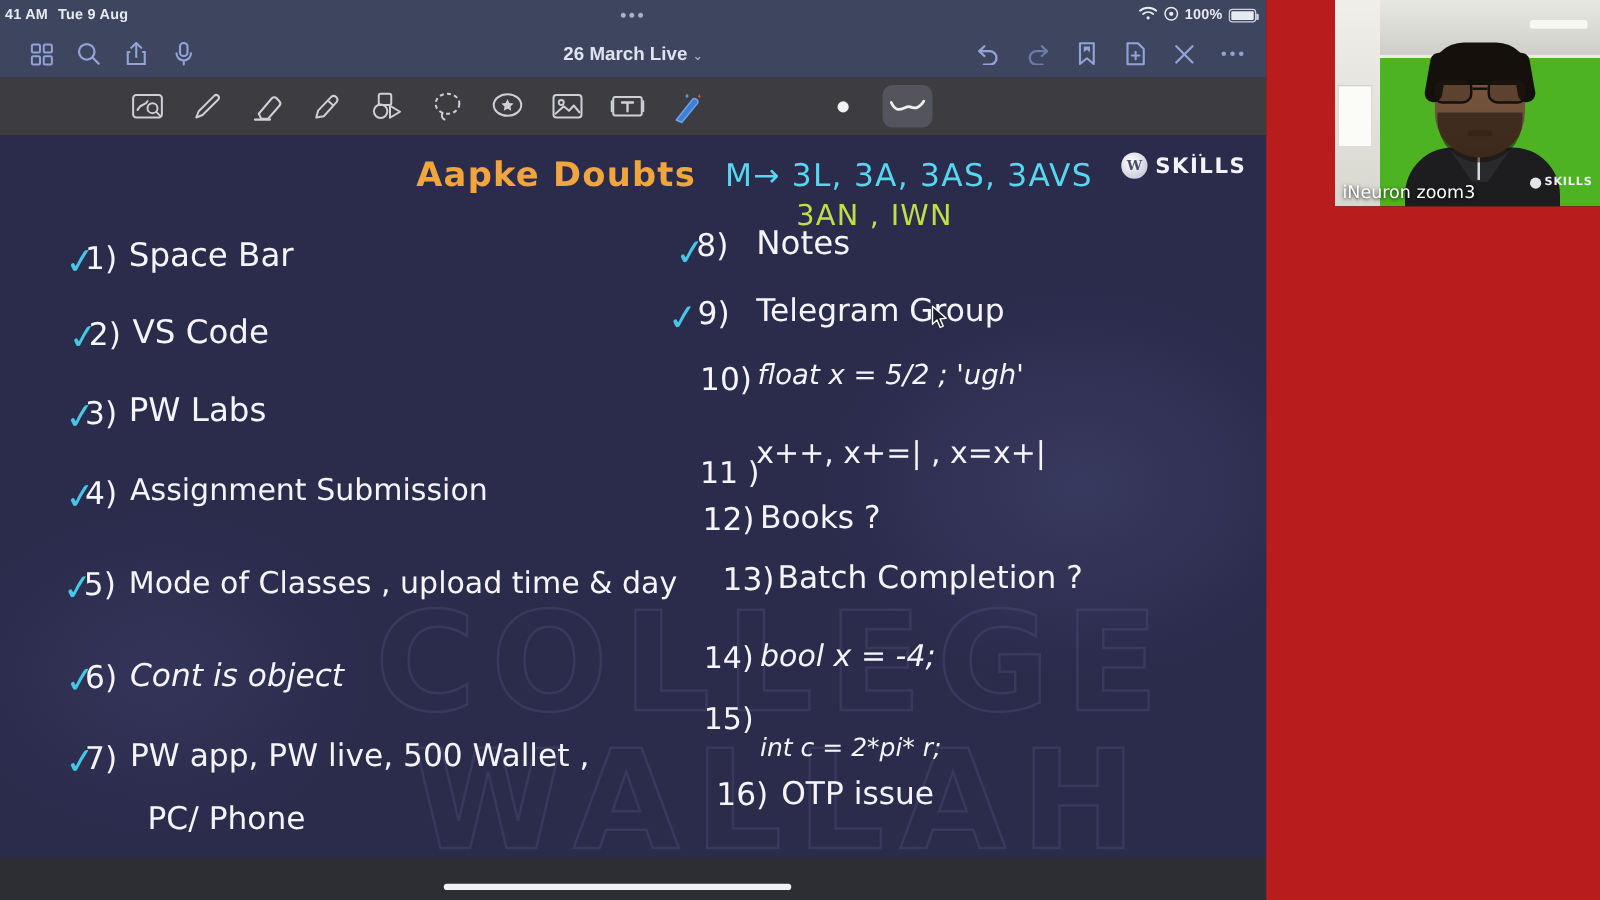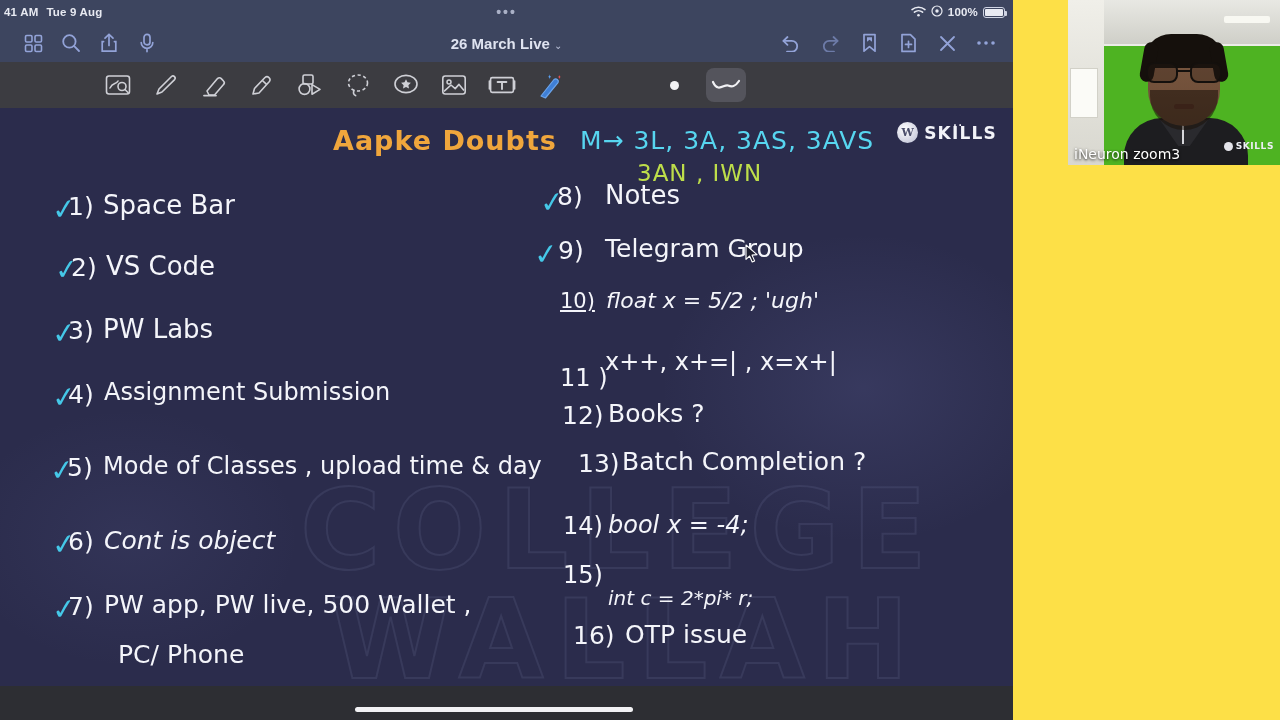--- a/index.html
+++ b/index.html
@@ -1,19 +1,19 @@
 <!DOCTYPE html>
 <html><head>
 <meta charset="utf-8">
 <style>
   * { margin:0; padding:0; box-sizing:border-box; }
   html,body { width:1280px; height:720px; overflow:hidden; background:#000; }
   body { font-family:"Liberation Sans", sans-serif; }
 
-  #screen { position:relative; width:1280px; height:720px; background:#fde047; }
+  #screen { position:relative; width:1280px; height:720px; background:#b91c1c; }
 
   
   #ipad {
     position:absolute; left:0; top:0; width:1013px; height:720px;
     background:#2a2d3a; overflow:hidden;
   }
 
   
   #statusbar {
     position:absolute; left:0; top:0; width:1013px; height:24px;
@@ -392,21 +392,21 @@
       <div class="hw" style="left:118px; top:532px; font-size:25px;">PC/ Phone</div>
 
       <div class="check" style="left:540px; top:77px; font-size:29px;">✓</div>
       <div class="hw" style="left:557px; top:74px; font-size:25px;">8)</div>
       <div class="hw" style="left:605px; top:72px; font-size:26px;">Notes</div>
 
       <div class="check" style="left:534px; top:129px; font-size:29px;">✓</div>
       <div class="hw" style="left:558px; top:128px; font-size:25px;">9)</div>
       <div class="hw" style="left:605px; top:126px; font-size:25px;">Telegram  Group</div>
 
-      <div class="hw" style="left:560px; top:181px; font-size:21px;text-decoration:underline;">10)</div>
+      <div class="hw" style="left:560px; top:181px; font-size:25px;">10)</div>
       <div class="hw hw-i" style="left:606px; top:180px; font-size:22px;">float  x  =  5/2 ;  'ugh'</div>
 
       <div class="hw" style="left:560px; top:256px; font-size:24px;">11 )</div>
       <div class="hw" style="left:605px; top:240px; font-size:24px;">x++, x+=| , x=x+|</div>
 
       <div class="hw" style="left:562px; top:293px; font-size:25px;">12)</div>
       <div class="hw" style="left:608px; top:291px; font-size:25px;">Books ?</div>
 
       <div class="hw" style="left:578px; top:341px; font-size:25px;">13)</div>
       <div class="hw" style="left:622px; top:339px; font-size:25px;">Batch  Completion ?</div>

